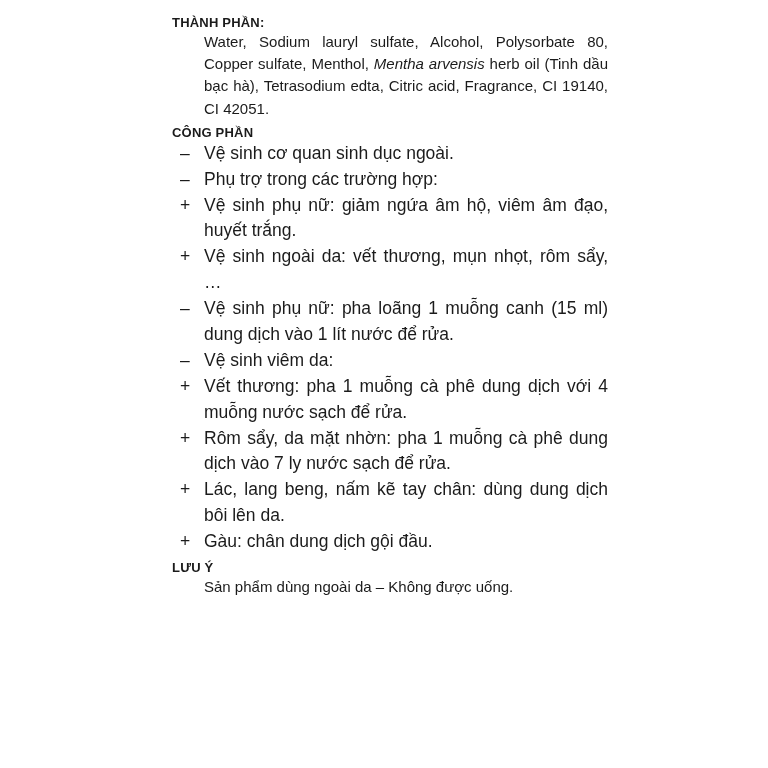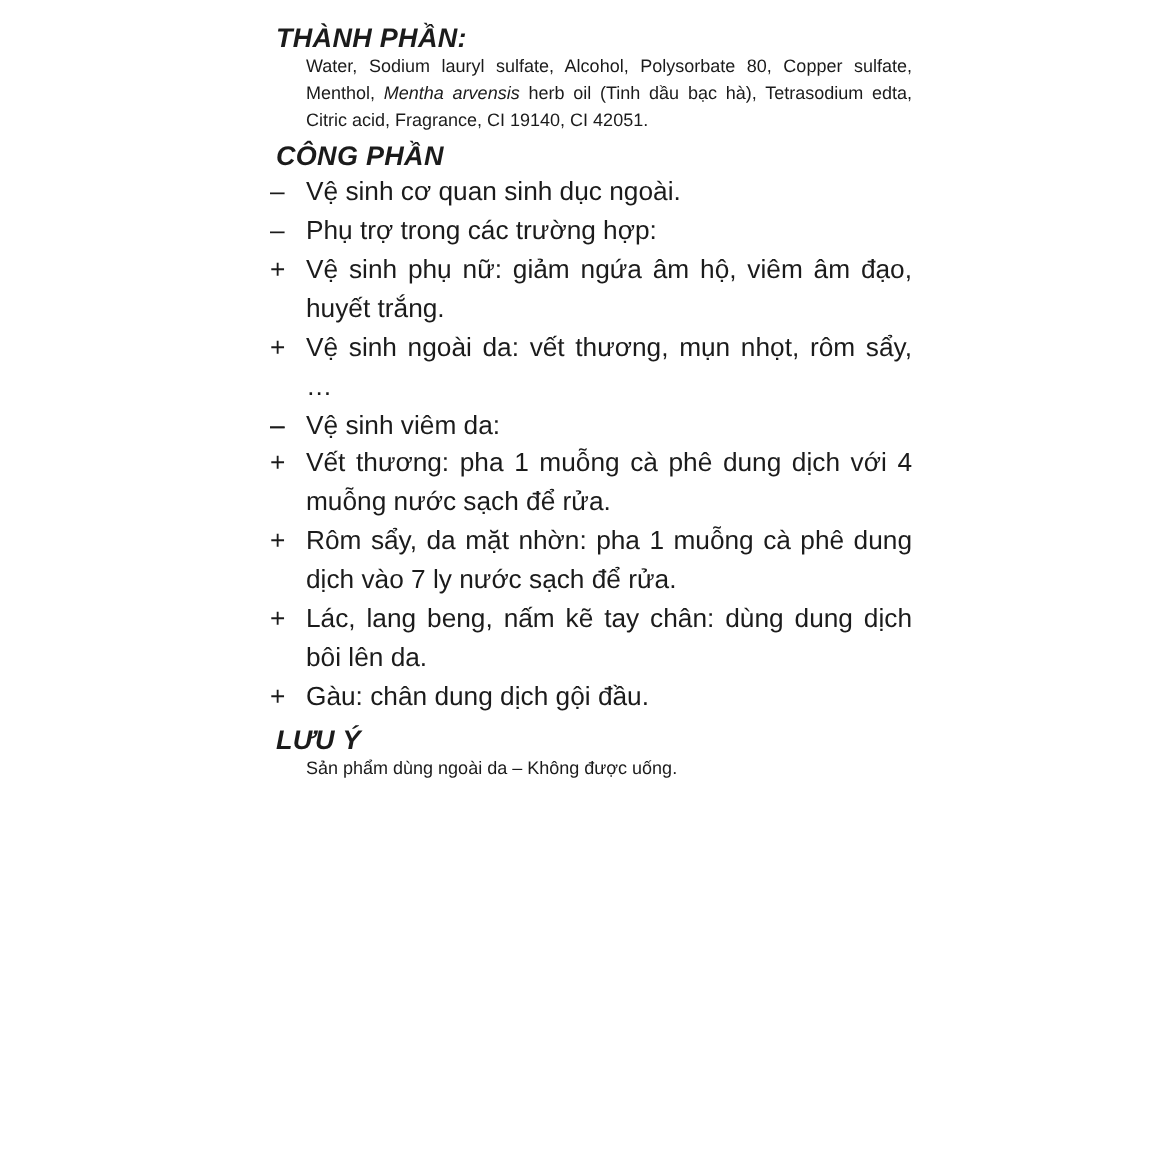--- a/index.html
+++ b/index.html
@@ -25,34 +25,33 @@
     position: absolute;
     left: 168px;
     top: 10px;
     width: 440px;
     font-size: 17.5px;
     line-height: 1.0;
   }
   .section-head {
     font-weight: bold;
     letter-spacing: 0.2px;
-    font-size: 18px;
-    margin: 0 0 2px 16px;
+    font-size: 13px;
+    margin: 0 0 2px 4px;
     padding: 0;
-    font-style: italic;
   }
   .head-ingredients { margin-top: 6px; }
   .head-uses { margin-top: 6px; }
   .head-directions { margin-top: 6px; }
   .head-note { margin-top: 6px; }
 
   .para {
     margin: 0;
     padding: 0 0 0 36px;
-    font-size: 12px;
+    font-size: 15px;
     line-height: 1.48;
     text-align: left;
   }
   .para.justified {
     text-align: justify;
     text-align-last: left;
   }
   .italic { font-style: italic; }
 
   ul.bullets {
@@ -105,20 +104,21 @@
       </li>
       <li>
         <span class="marker">+</span>
         <span>Vệ sinh ngoài da: vết thương, mụn nhọt, rôm sẩy, …</span>
       </li>
     </ul>
 
     <ul class="bullets">
       <li>
         <span class="marker">–</span>
+        <span>Vệ sinh phụ nữ: pha loãng 1 muỗng canh (15 ml) dung dịch vào 1 lít nước để rửa.</span>
       </li>
       <li>
         <span class="marker">–</span>
         <span>Vệ sinh viêm da:</span>
       </li>
       <li>
         <span class="marker">+</span>
         <span>Vết thương: pha 1 muỗng cà phê dung dịch với 4 muỗng nước sạch để rửa.</span>
       </li>
       <li>

